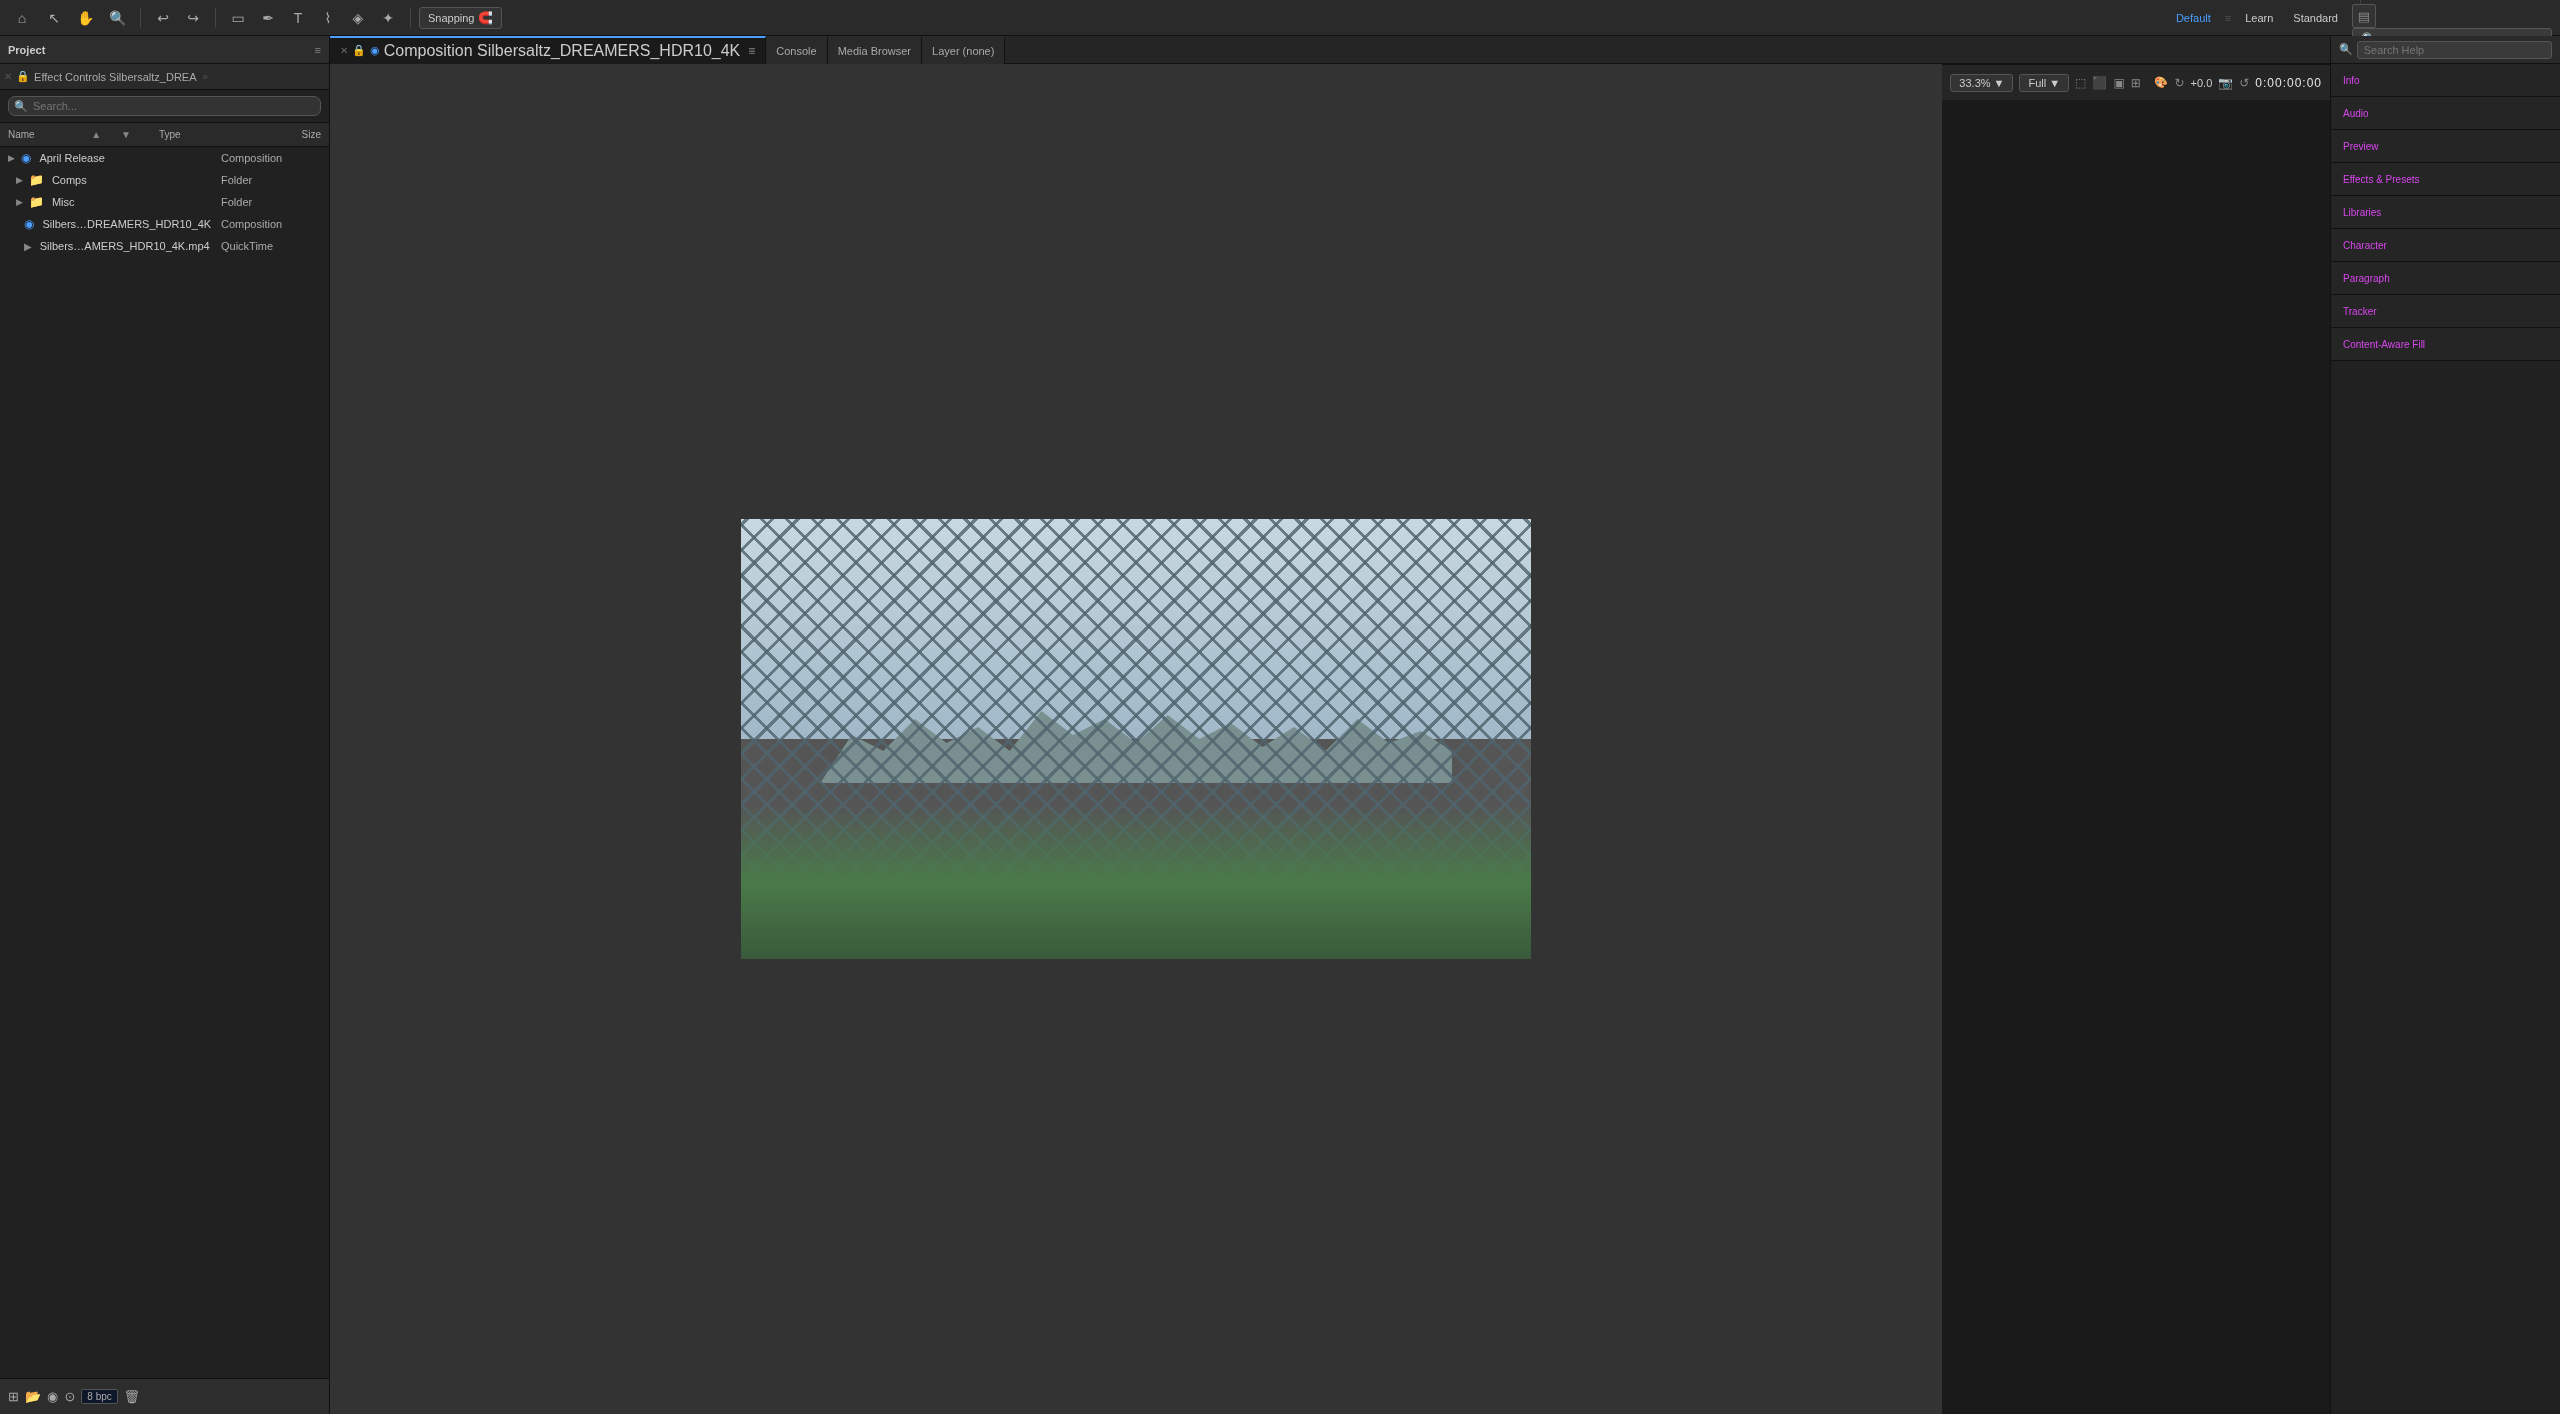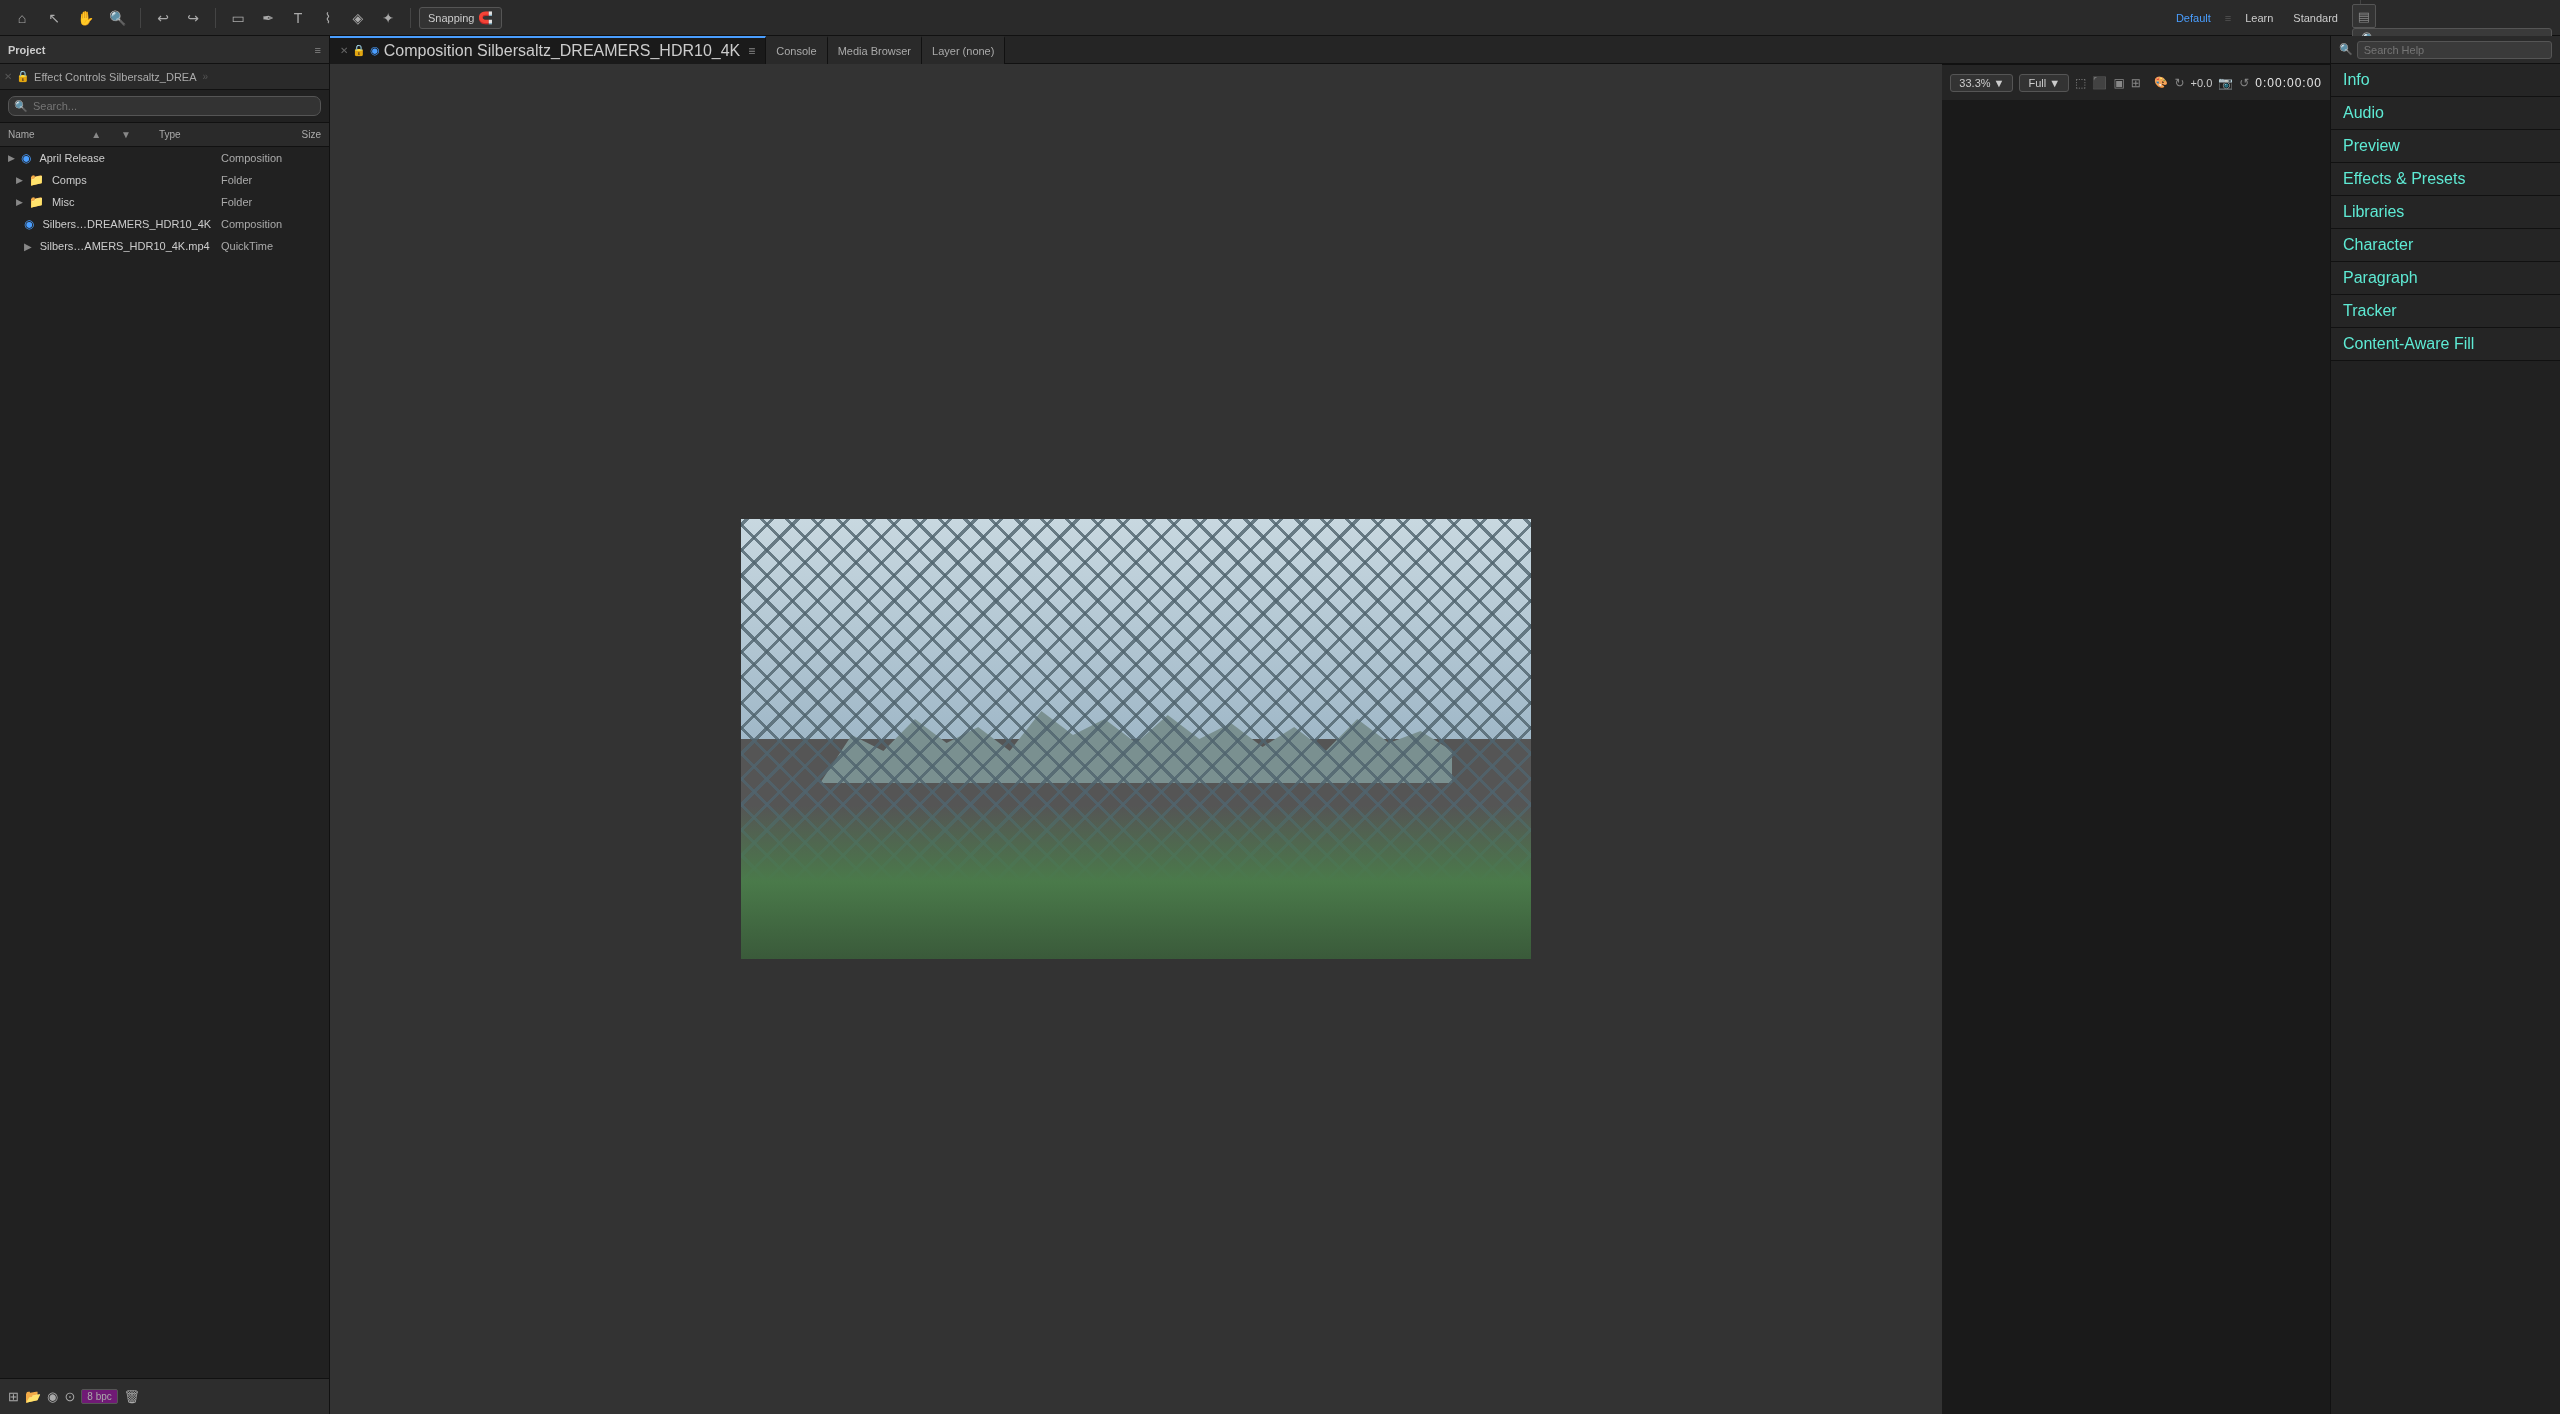--- a/index.html
+++ b/index.html
@@ -123,21 +123,21 @@
     .expand-arrow { color: #888; font-size: 9px; margin-right: 2px; }
 
     .project-bottom-toolbar {
       height: 36px;
       background: #2d2d2d;
       border-top: 1px solid #111;
       display: flex; align-items: center; padding: 0 8px; gap: 6px;
     }
     .pb-icon { color: #aaa; font-size: 13px; cursor: pointer; }
     .bpc-badge {
-      background: #701a75; border: 1px solid #555;
+      background: #0f172a; border: 1px solid #555;
       padding: 1px 5px; border-radius: 2px; font-size: 10px; color: #aaa;
     }
 
     
     #center-area {
       flex: 1;
       display: flex;
       flex-direction: column;
       min-width: 0;
     }
@@ -234,21 +234,21 @@
       border-radius: 3px; padding: 2px 6px; color: #ccc;
       font-size: 11px; outline: none;
     }
     .panel-section {
       border-bottom: 1px solid #111;
     }
     .panel-section-header {
       display: flex; align-items: center;
       height: 32px; padding: 0 12px;
       cursor: pointer; background: #252525;
-      font-size: 16px; color: #5eead4; font-weight: 500;
+      font-size: 10px; color: #d946ef; font-weight: 500;
     }
 
     
     #comp-sub-tab {
       display: flex; align-items: center;
       background: #2a2a2a; height: 26px;
       border-bottom: 1px solid #111; padding: 0 8px;
     }
     .comp-sub-label {
       font-size: 11px; color: #4a9eff; cursor: pointer;

